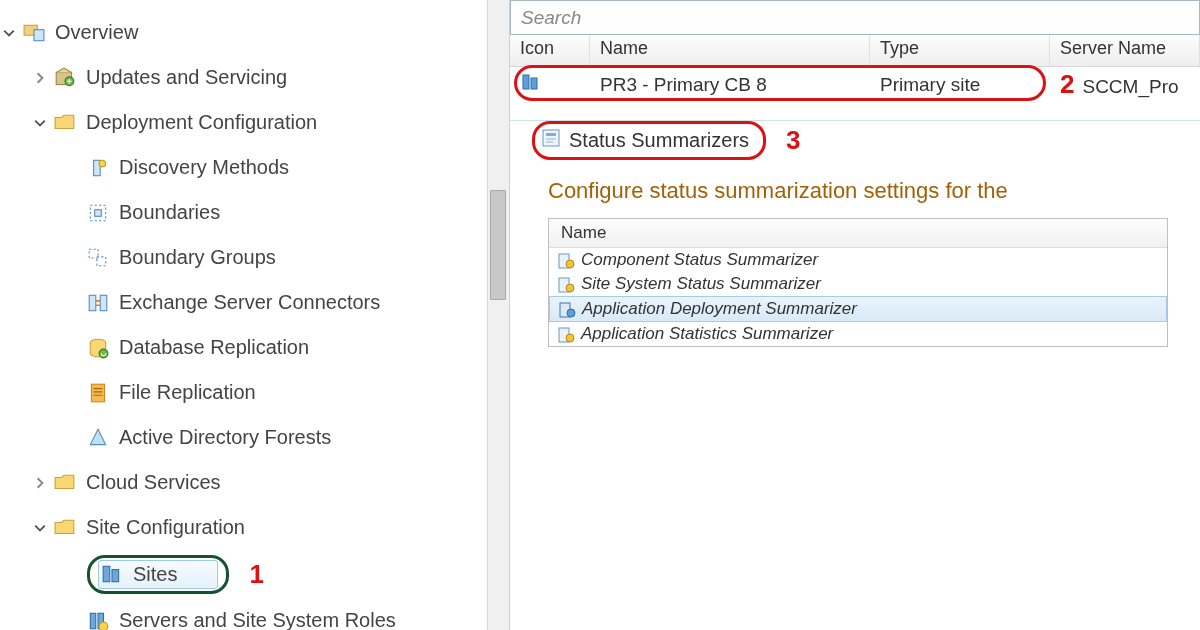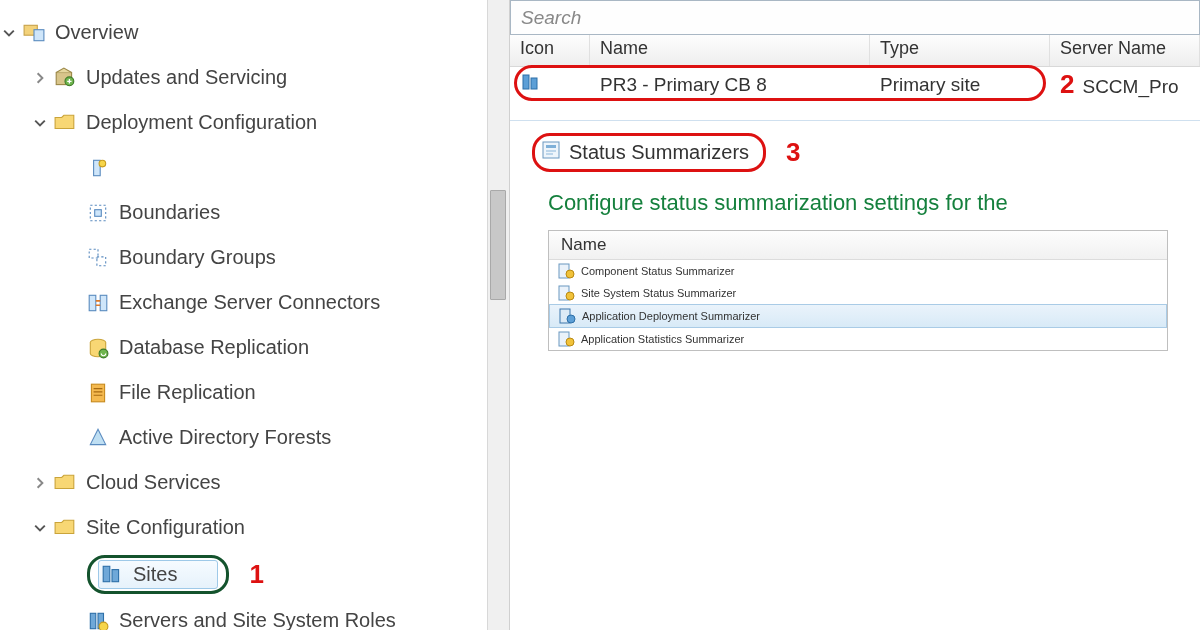--- a/index.html
+++ b/index.html
@@ -149,61 +149,61 @@
     top: -2px;
     width: 532px;
     height: 36px;
     border: 3px solid #d11;
     border-radius: 20px;
     pointer-events: none;
   }
   .details {
     margin-top: 18px;
     border-top: 1px solid #cfe0ef;
-    padding-top: 12px;
     position: relative;
   }
   .details-header {
     display: inline-flex;
     align-items: center;
     margin-left: 22px;
     font-size: 20px;
     color: #333;
   }
   .details-red-ring {
     border: 3px solid #d11;
     border-radius: 18px;
     padding: 4px 14px 4px 6px;
     display:inline-flex;
     align-items:center;
   }
   .details-desc {
-    color: #15803d;
+    color: #a16207;
     font-size: 22px;
     margin: 18px 0 14px 38px;
   }
   .sub-list {
     margin: 8px 0 0 38px;
     border: 1px solid #bfbfbf;
     width: 620px;
     background: #fff;
   }
   .sub-list-header {
     background: linear-gradient(#fdfdfd,#f1f1f1);
     border-bottom: 1px solid #dcdcdc;
     padding: 4px 12px;
     font-size: 17px;
     color: #333;
   }
   .sub-item {
     display:flex;
-    align-items:center;
+    align-items:flex-end;
     padding: 2px 8px;
-    font-size: 11px;
+    font-size: 17px;
     color: #333;
+    font-style: italic;
   }
   .sub-item.selected {
     background: linear-gradient(#eaf3fb,#d8eaf7);
     border: 1px solid #a9cbe6;
     border-radius: 0;
   }
   .sub-icon { width:18px; height:18px; margin-right:6px; display:inline-flex; }
   
 </style>
 </head>
@@ -258,20 +258,21 @@
   </div>
 
   <div class="tree-item depth3">
     <span class="expander spacer"></span>
     <span class="tree-icon">
       <svg viewBox="0 0 20 20">
           <rect x="6" y="3" width="6" height="14" fill="#cfe6fa" stroke="#5a8bbf"></rect>
           <circle cx="14" cy="6" r="3" fill="#f6d54a" stroke="#c79b1d"></circle>
         </svg>
     </span>
+    <span class="label">Discovery Methods</span>
   </div>
 
   <div class="tree-item depth3">
     <span class="expander spacer"></span>
     <span class="tree-icon">
       <svg viewBox="0 0 20 20">
           <rect x="3" y="3" width="14" height="14" fill="none" stroke="#5a8bbf" stroke-dasharray="2 2"></rect>
           <rect x="7" y="7" width="6" height="6" fill="#cfe6fa" stroke="#5a8bbf"></rect>
         </svg>
     </span>

